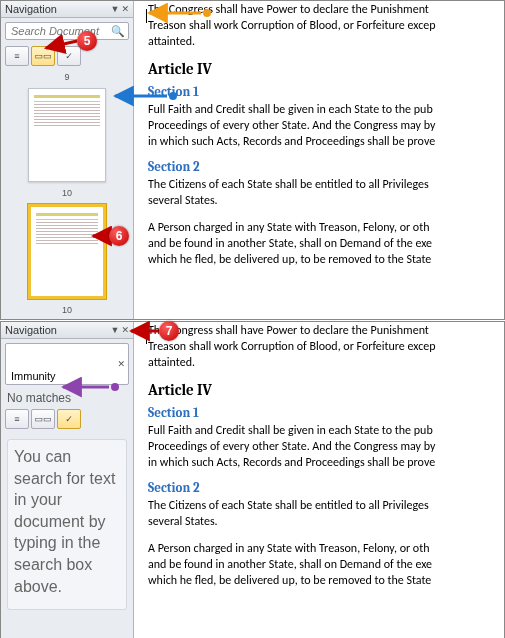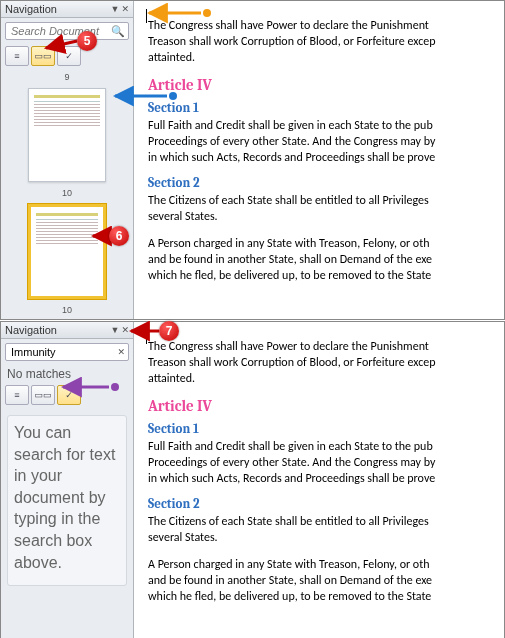--- a/index.html
+++ b/index.html
@@ -17,24 +17,24 @@
 .tab.active{background:linear-gradient(#fff3c6,#ffe08a);border-color:#c9a227}
 .thumbs{flex:1;overflow:hidden;padding:4px 0;background:#e9edf2;display:flex;flex-direction:column;align-items:center;gap:6px}
 .pg-num{font-size:9px;color:#555;text-align:center}
 .thumb{width:78px;height:100px;background:#fff;border:1px solid #bfc5cc;box-shadow:0 1px 2px rgba(0,0,0,.15);position:relative;padding:6px 5px;box-sizing:border-box}
 .thumb.sel{border:3px solid #f1c232;box-shadow:0 0 0 1px #d9a200}
 .thumb .bar{height:3px;background:#d9d07a;margin-bottom:3px}
 .thumb .line{height:1px;background:#c8b8b8;margin:2px 0}
 .thumb .lineb{height:1px;background:#bcc;margin:3px 0 1px}
 .nomatch{font-size:12px;color:#555;padding:2px 6px}
 .hint{margin:8px 6px;padding:6px;background:#f3f5f8;border:1px solid #d4d9df;border-radius:3px;font-size:16px;color:#666;line-height:1.35}
-.doc{flex:1;background:#fff;padding:16px 0 8px 14px;overflow:hidden;position:relative;color:#000;font-family:Calibri,Arial,sans-serif}
+.doc{flex:1;background:#fff;padding:0 0 8px 14px;overflow:hidden;position:relative;color:#000;font-family:Calibri,Arial,sans-serif}
 .cursor{position:absolute;left:12px;top:8px;width:1px;height:14px;background:#000}
 .doc p{margin:0 0 10px;font-size:12px;line-height:1.35}
-.art{color:#ec4899;font-weight:bold;font-size:15px;margin:10px 0 4px;font-family:Cambria,Georgia,serif}
+.art{color:#000000;font-weight:bold;font-size:15px;margin:10px 0 4px;font-family:Cambria,Georgia,serif}
 .sec{color:#2f6fc0;font-weight:bold;font-size:13px;margin:6px 0 2px;font-family:Cambria,Georgia,serif}
 
 
 .callout{position:absolute;z-index:50;pointer-events:none}
 .badge{width:20px;height:20px;border-radius:50%;background:radial-gradient(circle at 35% 30%,#ff5a5a,#c10000);color:#fff;font:bold 12px/20px Arial;text-align:center;box-shadow:0 0 2px rgba(0,0,0,.5)}
 .arrow-svg{position:absolute;overflow:visible}
 </style>
 </head>
 <body>
 
@@ -131,21 +131,21 @@
 <div class="row">
   <div class="nav">
     <div class="nav-title">
       <span>Navigation</span>
       <span class="icons">
         <span class="tri">▼</span>
         <span class="xbtn">✕</span>
       </span>
     </div>
     <div class="search">
-      <input style="font-style: normal; color: rgb(0, 0, 0);" value="Immunity">
+      <input style="font-style: normal; color: rgb(0, 0, 0); margin-top: 24px;" value="Immunity">
       <span class="xbtn">✕</span>
     </div>
     <div class="nomatch">No matches</div>
     <div class="tabs">
       <div class="tab">≡</div>
       <div class="tab">▭▭</div>
       <div class="tab active">✓</div>
     </div>
     <div class="hint">
       <div>You can search for text in your document by typing in the search box above.</div>

